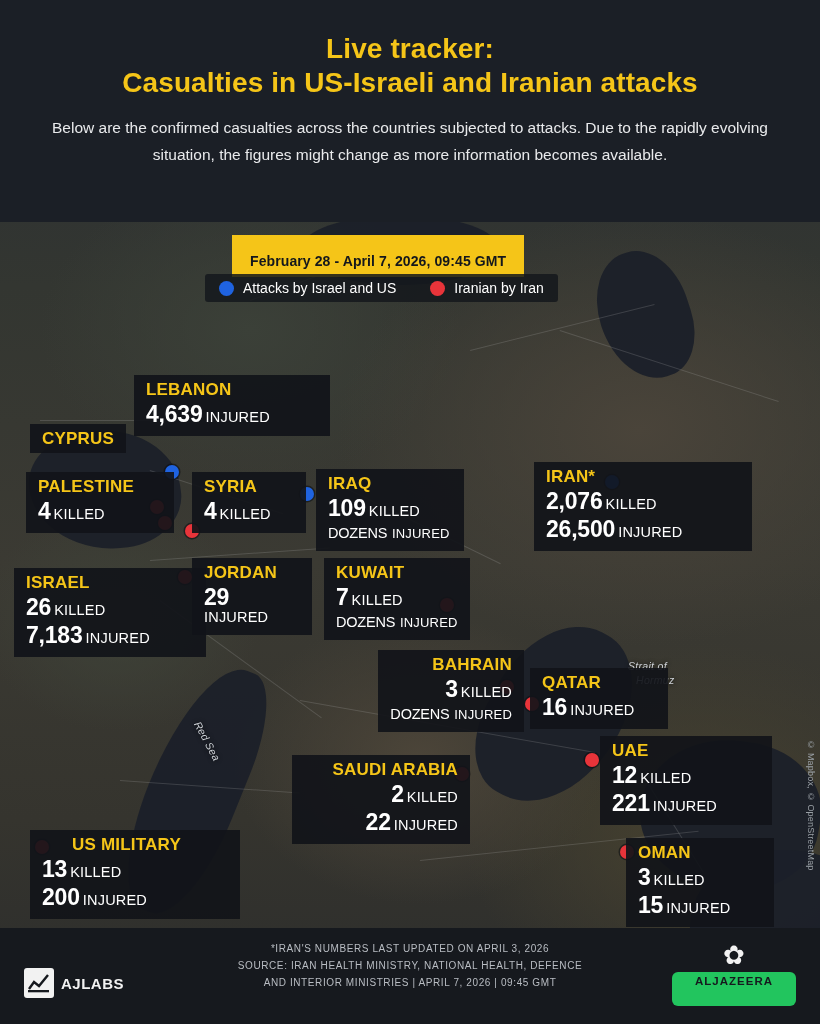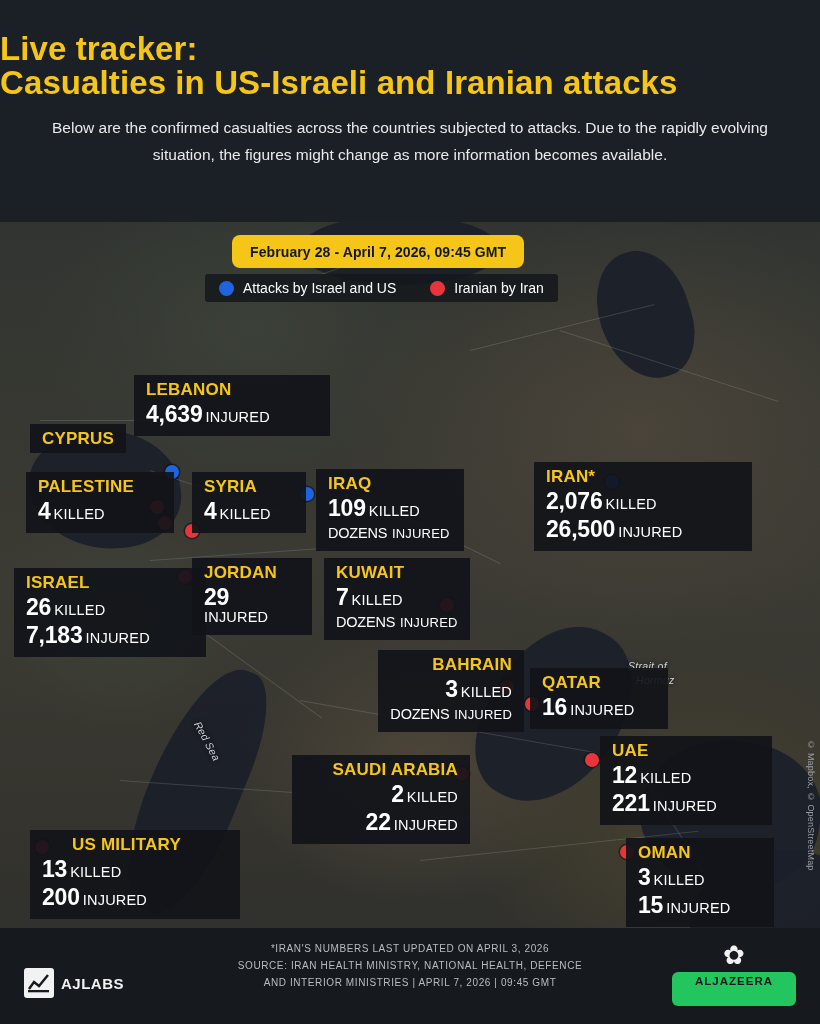--- a/index.html
+++ b/index.html
@@ -22,23 +22,23 @@
   
   .header {
     position: absolute;
     left: 0; top: 0;
     width: 820px;
     height: 222px;
     background: #1b1f26;
     z-index: 5;
   }
   .title {
-    text-align: left;
+    text-align: center;
     color: #f5c518;
-    font-size: 33px;
+    font-size: 28px;
     font-weight: bold;
     letter-spacing: 0.1px;
     line-height: 34px;
     padding-top: 32px;
   }
   .title .l2 { display:block; }
   .subtitle {
     text-align: center;
     color: #e9eaec;
     font-size: 15.5px;
@@ -100,22 +100,22 @@
 
   
   .date-pill {
     position: absolute;
     left: 232px;
     top: 235px;
     background: #f5c518;
     color: #14171c;
     font-size: 14px;
     font-weight: bold;
-    padding: 9px 18px 8px;
-    border-radius: 8px;
+    padding: 18px 18px 8px;
+    border-radius: 0;
     z-index: 6;
     letter-spacing: .1px;
   }
 
   
   .legend {
     position: absolute;
     left: 205px;
     top: 274px;
     display: flex;

